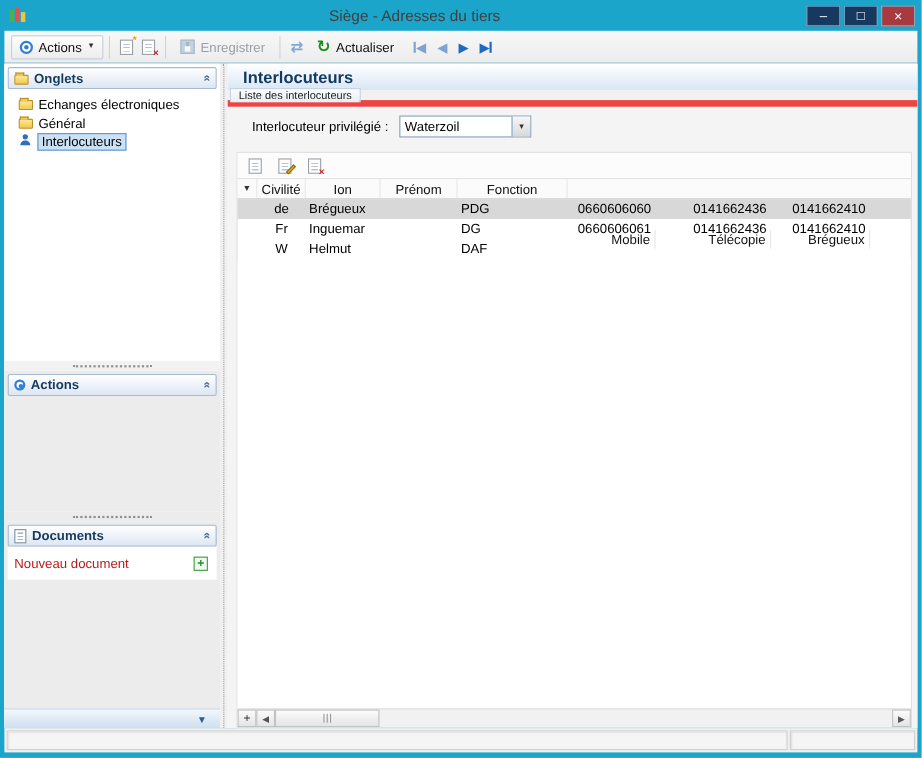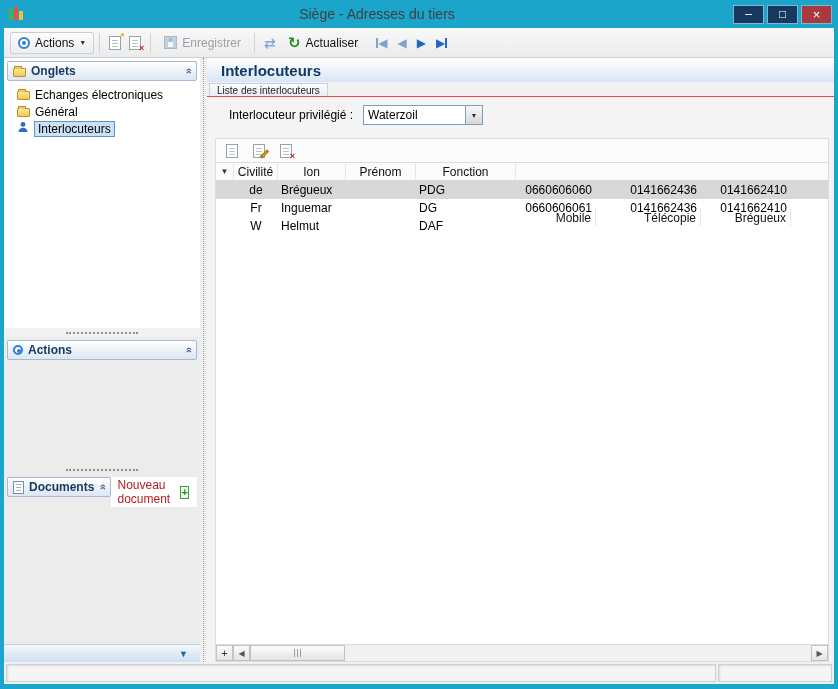--- a/index.html
+++ b/index.html
@@ -69,37 +69,37 @@
   .item{height:17px;display:flex;align-items:center;gap:5px;font-size:12px;color:#000;}
   .item .sel{background:#CBE2F6;border:1px solid #5E93C6;padding:0 3px;}
   .folder{width:13px;height:9px;background:linear-gradient(#FCE79A,#F3C94F);border:1px solid #B98F2F;
           border-radius:1px;position:relative;margin-top:2px;flex:none;}
   .folder::before{content:"";position:absolute;top:-3px;left:0;width:6px;height:2px;background:#F3C94F;
           border:1px solid #B98F2F;border-bottom:none;}
   .dots{height:9px;display:flex;align-items:center;justify-content:center;background:#F2F2F2;}
   .dots i{width:72px;border-top:2px dotted #8F8F8F;}
   .dots.gray{background:#ECECEC;}
   .sec2{height:128px;background:#ECECEC;padding:3px;}
-  .sec3{flex:1;background:#ECECEC;padding:3px;display:flex;}
+  .sec3{flex:1;background:#ECECEC;padding:3px;display:flex;flex-direction:column;}
   .doc-content{background:#fff;height:30px;display:flex;align-items:center;justify-content:space-between;
                padding:0 8px 0 6px;}
   .doclink{font-size:12px;color:#b91c1c;}
   .plusbtn{width:13px;height:13px;border:1px solid #3C9E3C;background:#EFF9EF;color:#2E8B2E;
            font-size:11px;font-weight:bold;display:flex;align-items:center;justify-content:center;line-height:11px;}
   .sb-bottom{height:18px;background:linear-gradient(#F3F8FD,#CFDEEF);border-top:1px solid #C3D2E3;
              display:flex;align-items:center;justify-content:flex-end;padding-right:12px;
              font-size:9px;color:#2D5E94;}
   .pageic{width:11px;height:13px;background:#fff;border:1px solid #7A8FA5;position:relative;flex:none;}
   .pageic::before{content:"";position:absolute;left:2px;right:2px;top:2px;height:7px;
               background:repeating-linear-gradient(#9FB4C9 0 1px,transparent 1px 3px);}
 
   
   .m-header{height:24px;background:linear-gradient(#FFFFFF,#D9E6F5);display:flex;align-items:center;
             padding-left:14px;font-size:15px;font-weight:bold;color:#123A63;}
-  .m-tab{height:15px;border-bottom:1px solid #ef4444;background:#F1F1F1;display:flex;align-items:center;}
+  .m-tab{height:15px;border-bottom:6px solid #ef4444;background:#F1F1F1;display:flex;align-items:center;}
   .m-tab span{font-size:10px;color:#222;background:linear-gradient(#FAFCFE,#E9EEF4);
               border:1px solid #C5D3E2;border-bottom:none;padding:1px 7px 0 7px;margin-left:2px;}
   .m-combo{height:36px;display:flex;align-items:center;padding-left:22px;font-size:12px;color:#000;}
   .combo{width:120px;height:20px;margin-left:10px;border:1px solid #7F9DB9;background:#fff;display:flex;}
   .combo-text{flex:1;font-size:12px;padding:2px 4px;white-space:nowrap;overflow:hidden;}
   .combo-btn{width:17px;border-left:1px solid #7F9DB9;background:linear-gradient(#F7F7F7,#D8D8D8);
              display:flex;align-items:center;justify-content:center;font-size:7px;color:#333;}
   .m-group{flex:1;margin:5px 5px 0 8px;border:1px solid #DCDCDC;background:#fff;
            display:flex;flex-direction:column;min-height:0;}
   .g-toolbar{height:24px;border-bottom:1px solid #DCDCDC;background:#FCFCFC;

